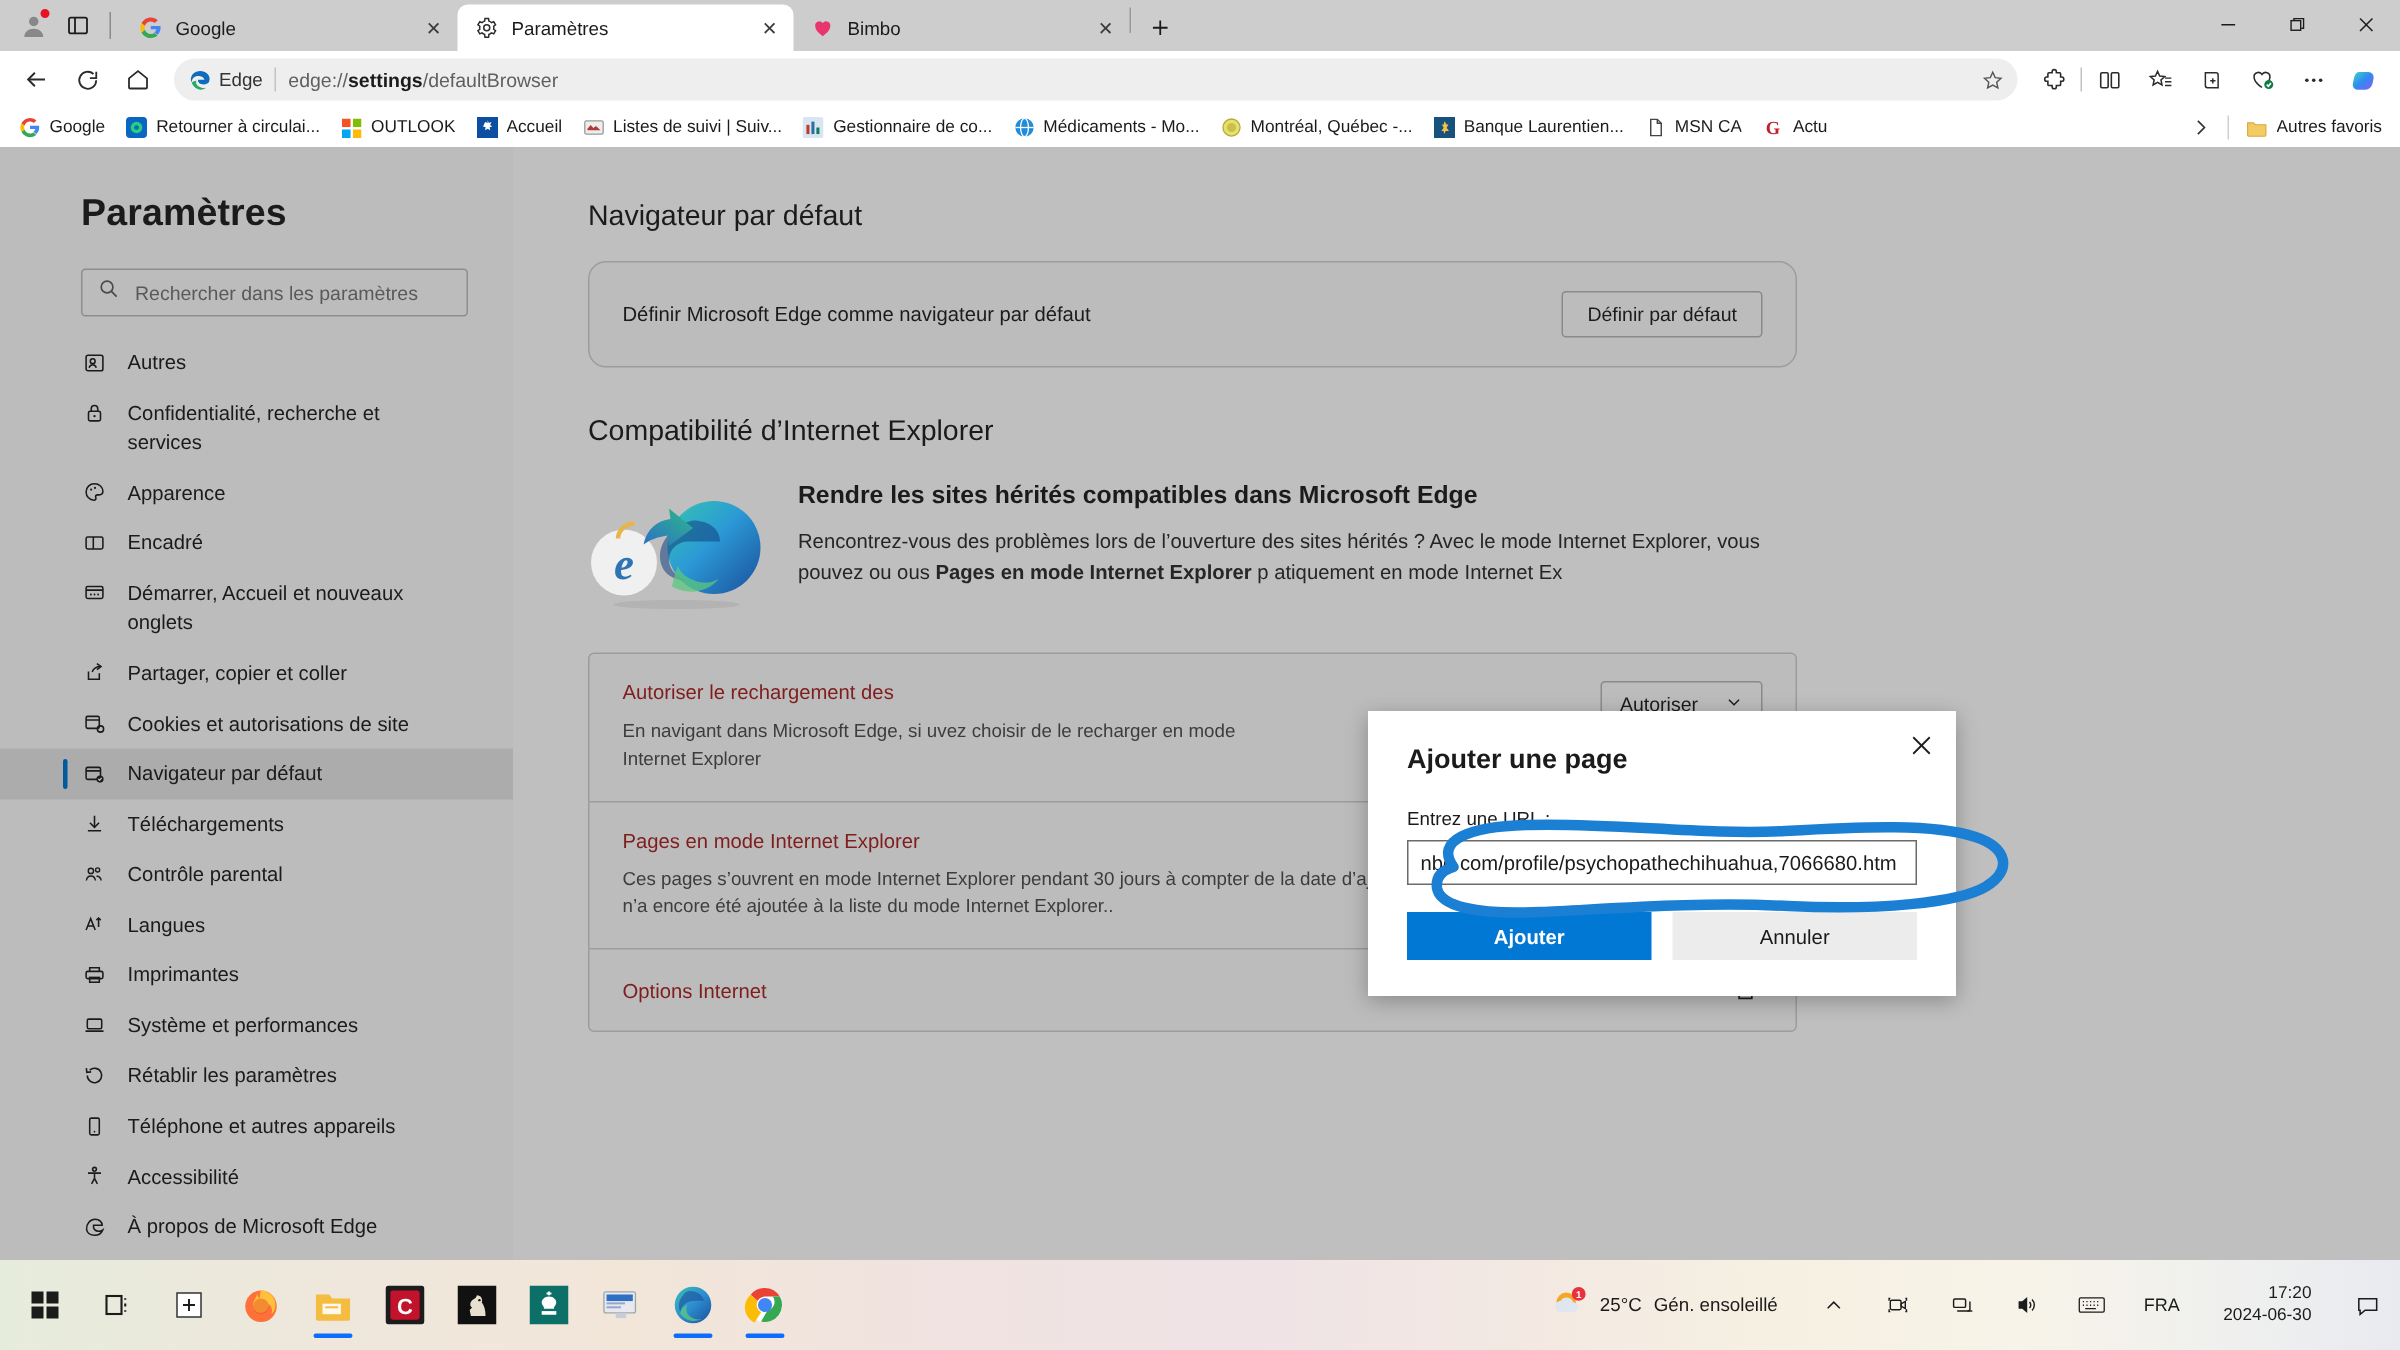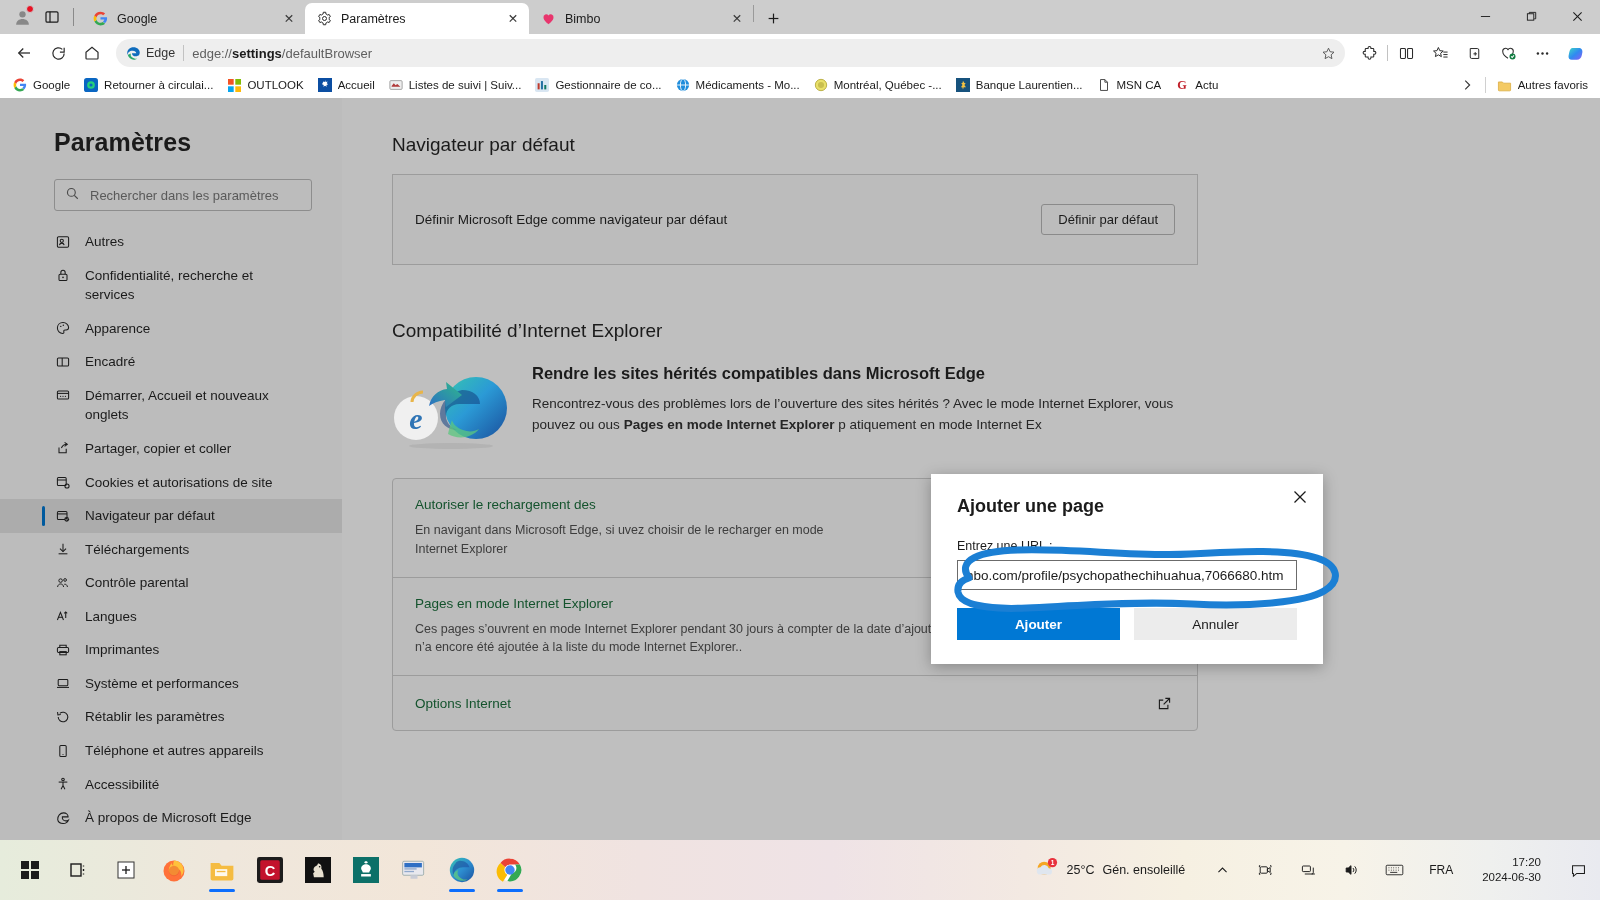--- a/index.html
+++ b/index.html
@@ -87,49 +87,49 @@
   }
   .navitem.sel { background: #acacac; }
   .navitem.sel::before { content: ""; position: absolute; left: 42px; top: 7px; bottom: 7px; width: 3px; background: #005a9e; border-radius: 2px; }
   .navitem .nico { width: 17px; height: 17px; flex: none; margin-top: 1px; display: flex; align-items: center; justify-content: center; }
   .navitem .nlbl { max-width: 215px; }
 
   
   .main { flex: 1; height: 100%; padding: 36px 0 0 50px; overflow: hidden; position: relative; }
   .h1 { font-size: 19px; font-weight: 400; color: #1b1b1b; margin-bottom: 18px; }
   .card {
-    width: 806px; background: #bcbcbc; border: 1px solid #9c9c9c; border-radius: 0;
+    width: 806px; background: #bcbcbc; border: 1px solid #9c9c9c; border-radius: 12px;
     display: flex; align-items: center; justify-content: space-between;
-    padding: 29px 22px; margin-bottom: 55px;
+    padding: 19px 22px; margin-bottom: 32px;
   }
   .card .ctext { font-size: 13.5px; color: #1b1b1b; }
   .btn-outline {
     border: 1px solid #8a8a8a; background: #bcbcbc; border-radius: 3px;
     padding: 7px 16px; font-size: 13px; color: #1b1b1b; font-family: "Liberation Sans", sans-serif;
     white-space: nowrap;
   }
   .h1b { font-size: 19px; font-weight: 400; color: #1b1b1b; margin-bottom: 22px; }
 
   .promo { display: flex; gap: 22px; width: 806px; margin-bottom: 28px; align-items: flex-start; }
   .promo-art { width: 118px; height: 78px; flex: none; position: relative; margin-top: 8px; }
   .promo-txt { flex: 1; }
   .promo-h { font-size: 16.5px; font-weight: 700; color: #1b1b1b; margin-bottom: 11px; }
   .promo-p { font-size: 13.5px; color: #262626; line-height: 1.52; max-width: 660px; }
   .promo-p b { font-weight: 700; }
 
   .listcard { width: 806px; border: 1px solid #9c9c9c; border-radius: 4px; background: #bcbcbc; }
   .lrow { padding: 18px 22px; border-bottom: 1px solid #9c9c9c; display: flex; justify-content: space-between; align-items: flex-start; gap: 18px; }
   .lrow:last-child { border-bottom: 0; }
-  .lrow .ltitle { font-size: 13.5px; color: #14532d; margin-bottom: 9px; }
+  .lrow .ltitle { font-size: 13.5px; color: #7f1d1d; margin-bottom: 9px; }
   .lrow .ldesc { font-size: 12.5px; color: #3d3d3d; line-height: 1.5; max-width: 700px; }
   .lrow-compact { padding: 16px 22px; align-items: center; }
   .btn-drop { display: flex; align-items: center; gap: 18px; border: 1px solid #8a8a8a; background: #bcbcbc; border-radius: 3px; padding: 7px 12px; font-size: 13px; color: #1b1b1b; white-space: nowrap; }
   .ext-ico { width: 22px; height: 22px; display: flex; align-items: center; justify-content: center; }
   .dialog {
-    position: absolute; left: 589px; top: 376px; width: 392px; height: 190px;
+    position: absolute; left: 570px; top: 376px; width: 392px; height: 190px;
     background: #ffffff; box-shadow: 0 3px 14px rgba(0,0,0,.28); z-index: 40;
     padding: 22px 26px 16px 26px;
   }
   .dlg-close { position: absolute; right: 8px; top: 8px; width: 30px; height: 30px; display: flex; align-items: center; justify-content: center; color: #1b1b1b; }
   .dlg-title { font-size: 18px; font-weight: 600; color: #1b1b1b; margin-bottom: 22px; }
   .dlg-label { font-size: 12.5px; color: #1b1b1b; margin-bottom: 7px; }
   .dlg-input {
     width: 340px; height: 30px; border: 1px solid #6b6b6b; background: #ffffff;
     font-size: 13.5px; color: #1b1b1b; padding: 0 8px; outline: none;
     font-family: "Liberation Sans", sans-serif;

